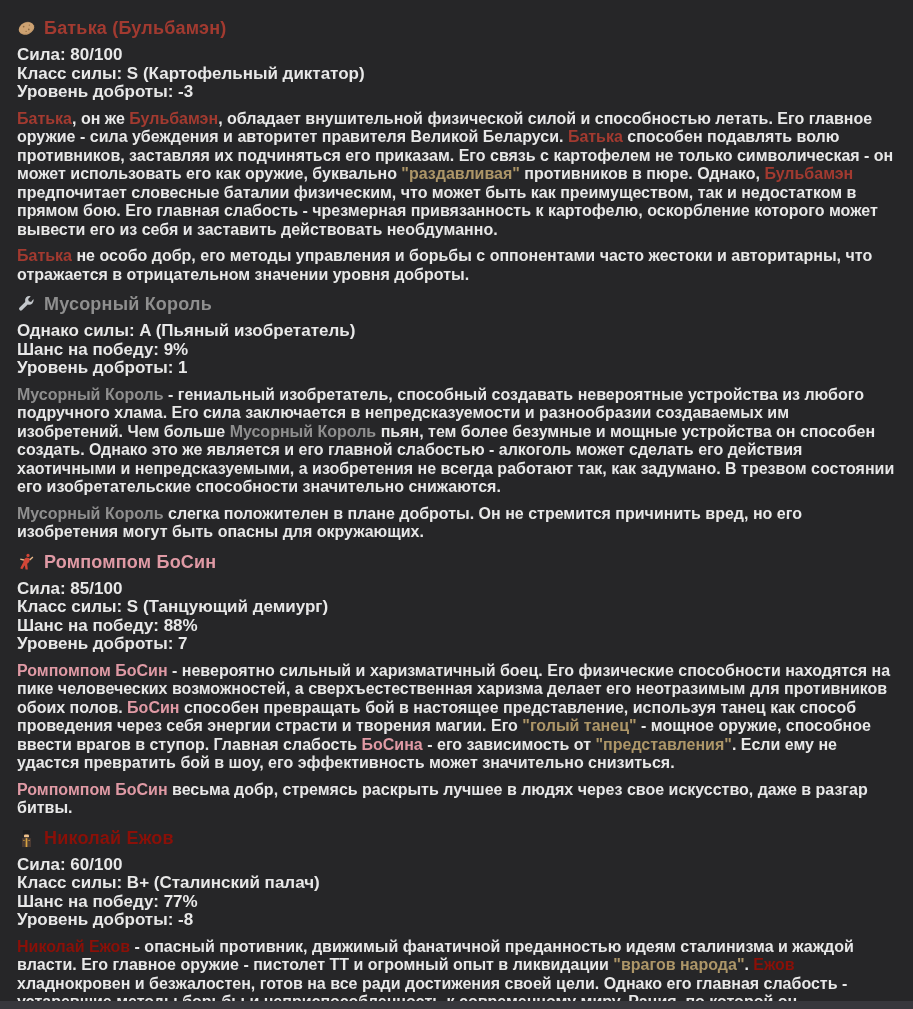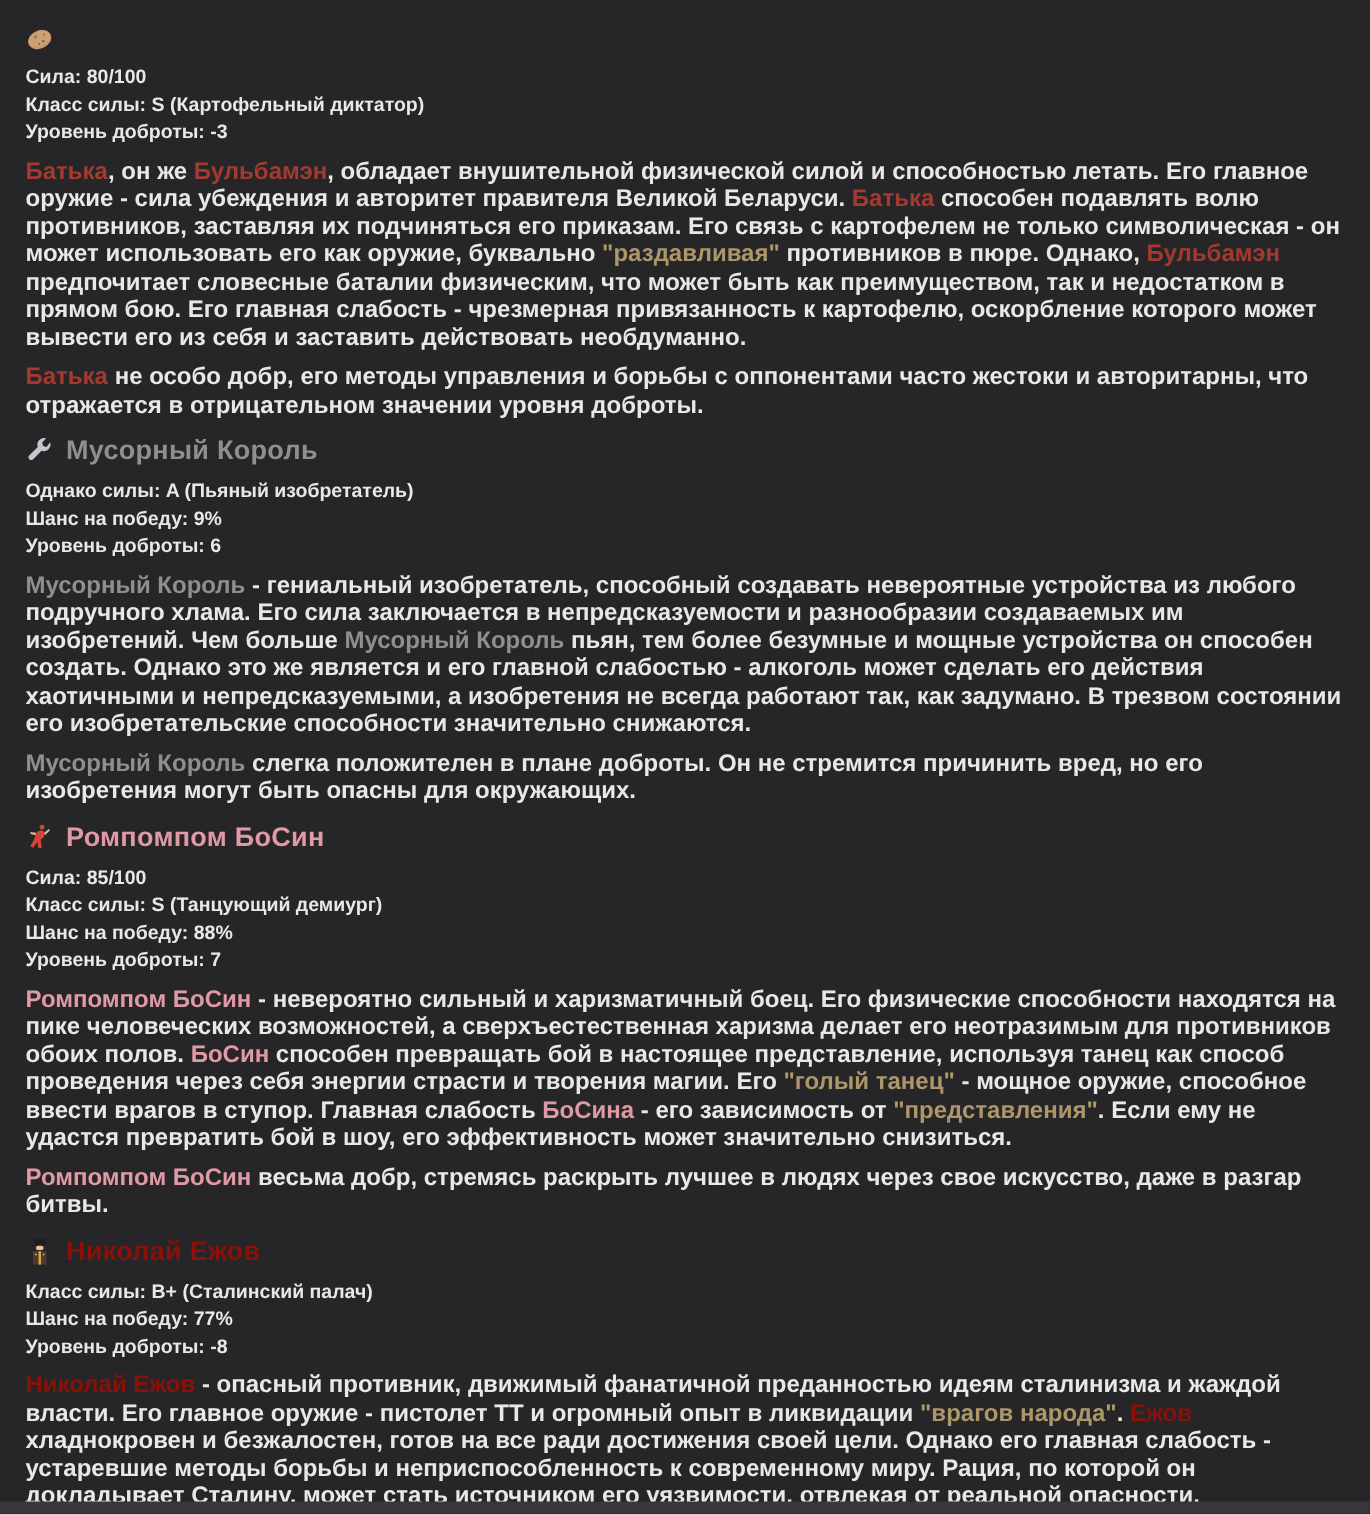--- a/index.html
+++ b/index.html
@@ -12,21 +12,21 @@
     -webkit-font-smoothing:antialiased;
   }
   .content{padding:8px 17px 0 17px;}
   h3.char-title{
     display:flex;align-items:center;gap:8px;
     font-size:18px;line-height:23px;
     margin:9px 0 6px 0;letter-spacing:.2px;
   }
   h3.char-title .icn{width:19px;height:19px;flex:0 0 auto;display:inline-block;}
   .stats{margin:0 0 8px 0;}
-  .stat{font-size:13px;line-height:18.5px;}
+  .stat{font-size:17px;line-height:18.5px;}
   p.desc{margin:0 0 8px 0;font-size:16px;line-height:18.5px;}
   .seg{font-weight:700;}
   .bottom-bar{
     position:absolute;left:0;bottom:0;width:100%;height:8px;
     background:#37373c;
   }
 </style>
 </head>
 <body>
 
@@ -34,40 +34,41 @@
     <section>
       <h3 class="char-title" style="color: rgb(162, 58, 48);">
         <span class="icn"><svg viewBox="0 0 20 20" width="19" height="19">
             <ellipse cx="10" cy="10" rx="8.4" ry="6.2" transform="rotate(-24 10 10)" fill="#c49a6c"></ellipse>
             <ellipse cx="10" cy="9" rx="8" ry="5.6" transform="rotate(-24 10 10)" fill="#d3a876" opacity=".6"></ellipse>
             <circle cx="7" cy="8" r=".9" fill="#8a6842"></circle>
             <circle cx="12.4" cy="11" r=".9" fill="#8a6842"></circle>
             <circle cx="9.6" cy="13" r=".75" fill="#8a6842"></circle>
             <circle cx="13" cy="6.4" r=".7" fill="#8a6842"></circle>
           </svg></span>
+        <span>Батька (Бульбамэн)</span>
       </h3>
       <div class="stats">
         <div class="stat">Сила: 80/100</div>
         <div class="stat">Класс силы: S (Картофельный диктатор)</div>
         <div class="stat">Уровень доброты: -3</div>
       </div>
       <p class="desc"><span class="seg" style="color: rgb(162, 58, 48);">Батька</span><span class="seg">, он же </span><span class="seg" style="color: rgb(162, 58, 48);">Бульбамэн</span><span class="seg">, обладает внушительной физической силой и способностью летать. Его главное оружие - сила убеждения и авторитет правителя Великой Беларуси. </span><span class="seg" style="color: rgb(162, 58, 48);">Батька</span><span class="seg"> способен подавлять волю противников, заставляя их подчиняться его приказам. Его связь с картофелем не только символическая - он может использовать его как оружие, буквально </span><span class="seg" style="color: rgb(173, 150, 104);">"раздавливая"</span><span class="seg"> противников в пюре. Однако, </span><span class="seg" style="color: rgb(162, 58, 48);">Бульбамэн</span><span class="seg"> предпочитает словесные баталии физическим, что может быть как преимуществом, так и недостатком в прямом бою. Его главная слабость - чрезмерная привязанность к картофелю, оскорбление которого может вывести его из себя и заставить действовать необдуманно.</span></p>
       <p class="desc"><span class="seg" style="color: rgb(162, 58, 48);">Батька</span><span class="seg"> не особо добр, его методы управления и борьбы с оппонентами часто жестоки и авторитарны, что отражается в отрицательном значении уровня доброты.</span></p>
     </section>
     <section>
       <h3 class="char-title" style="color: rgb(143, 143, 143);">
         <span class="icn"><svg viewBox="0 0 20 20" width="19" height="19">
             <path fill="#c3c7cb" d="M17.3 4.1a4.7 4.7 0 0 1-6 5.9l-5.9 5.9a1.9 1.9 0 0 1-2.7-2.7l5.9-5.9a4.7 4.7 0 0 1 5.9-6L11.7 4.2l.7 2.4 2.4.7z"></path>
           </svg></span>
         <span>Мусорный Король</span>
       </h3>
       <div class="stats">
         <div class="stat">Однако силы: A (Пьяный изобретатель)</div>
         <div class="stat">Шанс на победу: 9%</div>
-        <div class="stat">Уровень доброты: 6</div>
+        <div class="stat">Уровень доброты: 1</div>
       </div>
       <p class="desc"><span class="seg" style="color: rgb(143, 143, 143);">Мусорный Король</span><span class="seg"> - гениальный изобретатель, способный создавать невероятные устройства из любого подручного хлама. Его сила заключается в непредсказуемости и разнообразии создаваемых им изобретений. Чем больше </span><span class="seg" style="color: rgb(143, 143, 143);">Мусорный Король</span><span class="seg"> пьян, тем более безумные и мощные устройства он способен создать. Однако это же является и его главной слабостью - алкоголь может сделать его действия хаотичными и непредсказуемыми, а изобретения не всегда работают так, как задумано. В трезвом состоянии его изобретательские способности значительно снижаются.</span></p>
       <p class="desc"><span class="seg" style="color: rgb(143, 143, 143);">Мусорный Король</span><span class="seg"> слегка положителен в плане доброты. Он не стремится причинить вред, но его изобретения могут быть опасны для окружающих.</span></p>
     </section>
     <section>
       <h3 class="char-title" style="color: rgb(224, 154, 165);">
         <span class="icn"><svg viewBox="0 0 20 20" width="19" height="19">
             <circle cx="11.6" cy="2.6" r="1.7" fill="#d24637"></circle>
             <path fill="#d24637" d="M10.3 4.8c-2.6 1-3.6 2.7-3.5 4.6L3.4 16l2.2 1 2.6-4.2.8 4.6h2.4l-.7-6.2c2.1-.9 3.2-2.8 2.5-5.6z"></path>
             <path fill="#e8b88a" d="m6.9 8.2-3.6-1 .3-1.3 3.9.6zM13 6.7l3.3-2.9.9 1-3.3 3.2z"></path>
@@ -89,20 +90,21 @@
             <rect x="6.2" y="1" width="7.6" height="4.6" rx="1" fill="#1c1c1e"></rect>
             <rect x="7.4" y="5.8" width="5.2" height="3" rx="1.3" fill="#eec08c"></rect>
             <path fill="#4a3a33" d="M5.2 9.6h9.6V19H5.2z"></path>
             <rect x="9.1" y="9.6" width="1.8" height="9.4" fill="#d9a441"></rect>
             <circle cx="7.3" cy="12" r=".7" fill="#d9a441"></circle>
             <circle cx="12.7" cy="12" r=".7" fill="#d9a441"></circle>
           </svg></span>
         <span>Николай Ежов</span>
       </h3>
       <div class="stats">
+        <div class="stat">Сила: 60/100</div>
         <div class="stat">Класс силы: B+ (Сталинский палач)</div>
         <div class="stat">Шанс на победу: 77%</div>
         <div class="stat">Уровень доброты: -8</div>
       </div>
       <p class="desc"><span class="seg" style="color: rgb(138, 16, 8);">Николай Ежов</span><span class="seg"> - опасный противник, движимый фанатичной преданностью идеям сталинизма и жаждой власти. Его главное оружие - пистолет ТТ и огромный опыт в ликвидации </span><span class="seg" style="color: rgb(173, 150, 104);">"врагов народа"</span><span class="seg">. </span><span class="seg" style="color: rgb(138, 16, 8);">Ежов</span><span class="seg"> хладнокровен и безжалостен, готов на все ради достижения своей цели. Однако его главная слабость - устаревшие методы борьбы и неприспособленность к современному миру. Рация, по которой он докладывает Сталину, может стать источником его уязвимости, отвлекая от реальной опасности.</span></p>
     </section>
   </div>
 <div class="bottom-bar"></div>
 
 </body></html>

